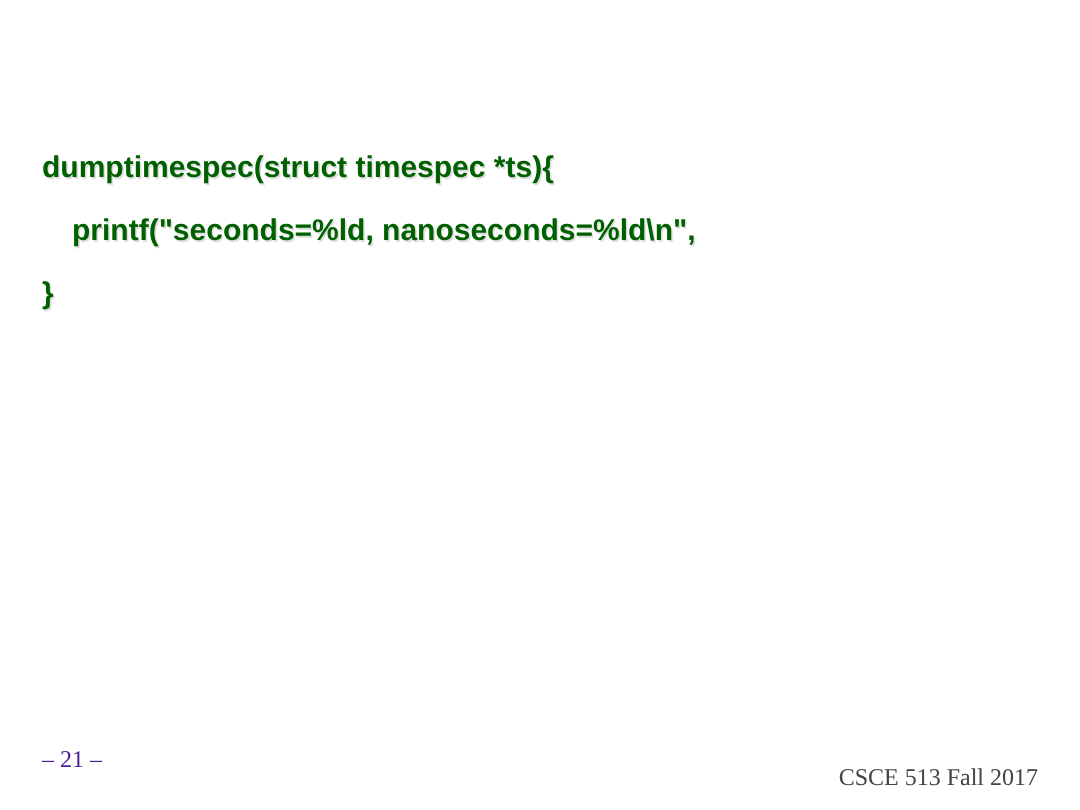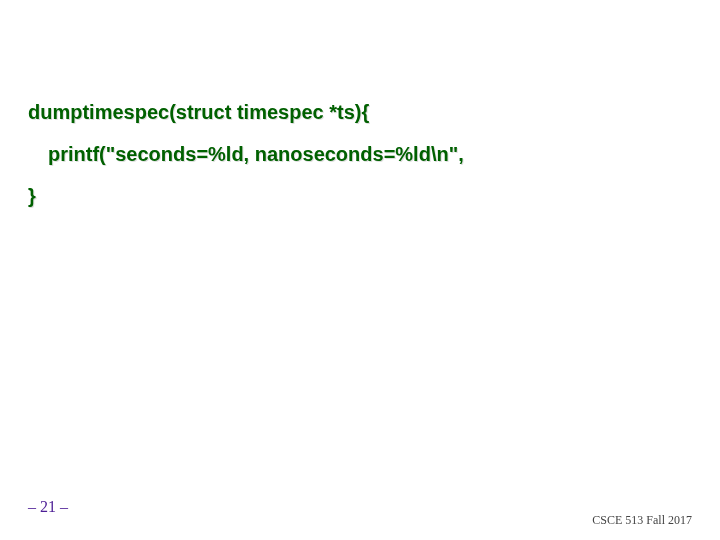--- a/index.html
+++ b/index.html
@@ -43,21 +43,21 @@
     font-family: "Times New Roman", Times, serif;
     font-size: 16px;
     color: #4c1d95;
     text-align: center;
   }
   .footer-right {
     position: absolute;
     right: 28px;
     bottom: 12px;
     font-family: "Times New Roman", Times, serif;
-    font-size: 12px;
+    font-size: 16px;
     color: #444;
   }
 </style>
 </head>
 <body>
 
 <div class="slide">
 
   <div class="code-block">
     <div class="code-line l1">dumptimespec(struct timespec *ts){</div>

